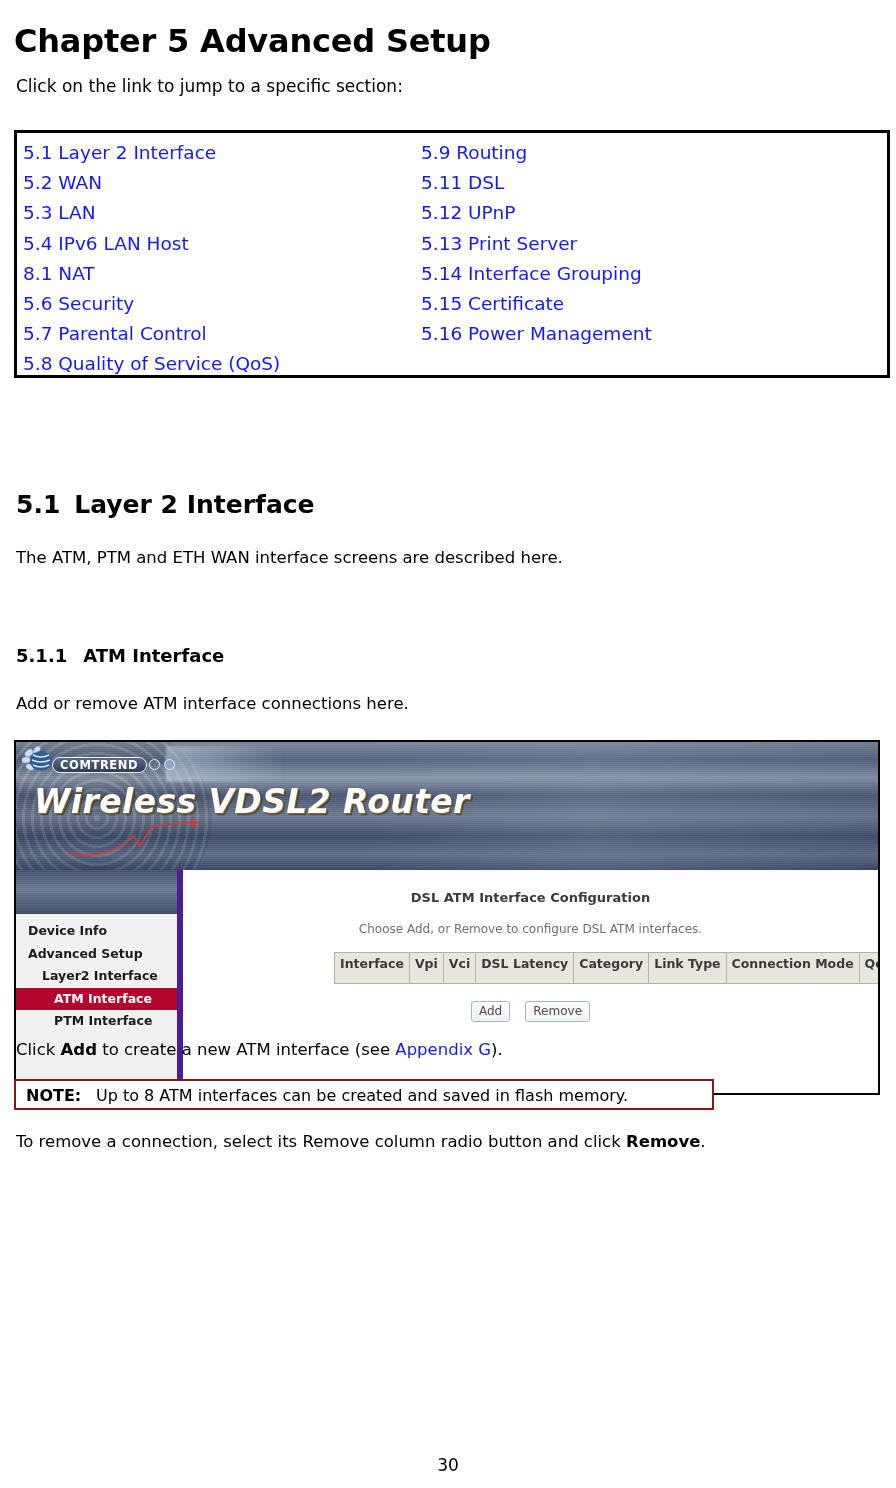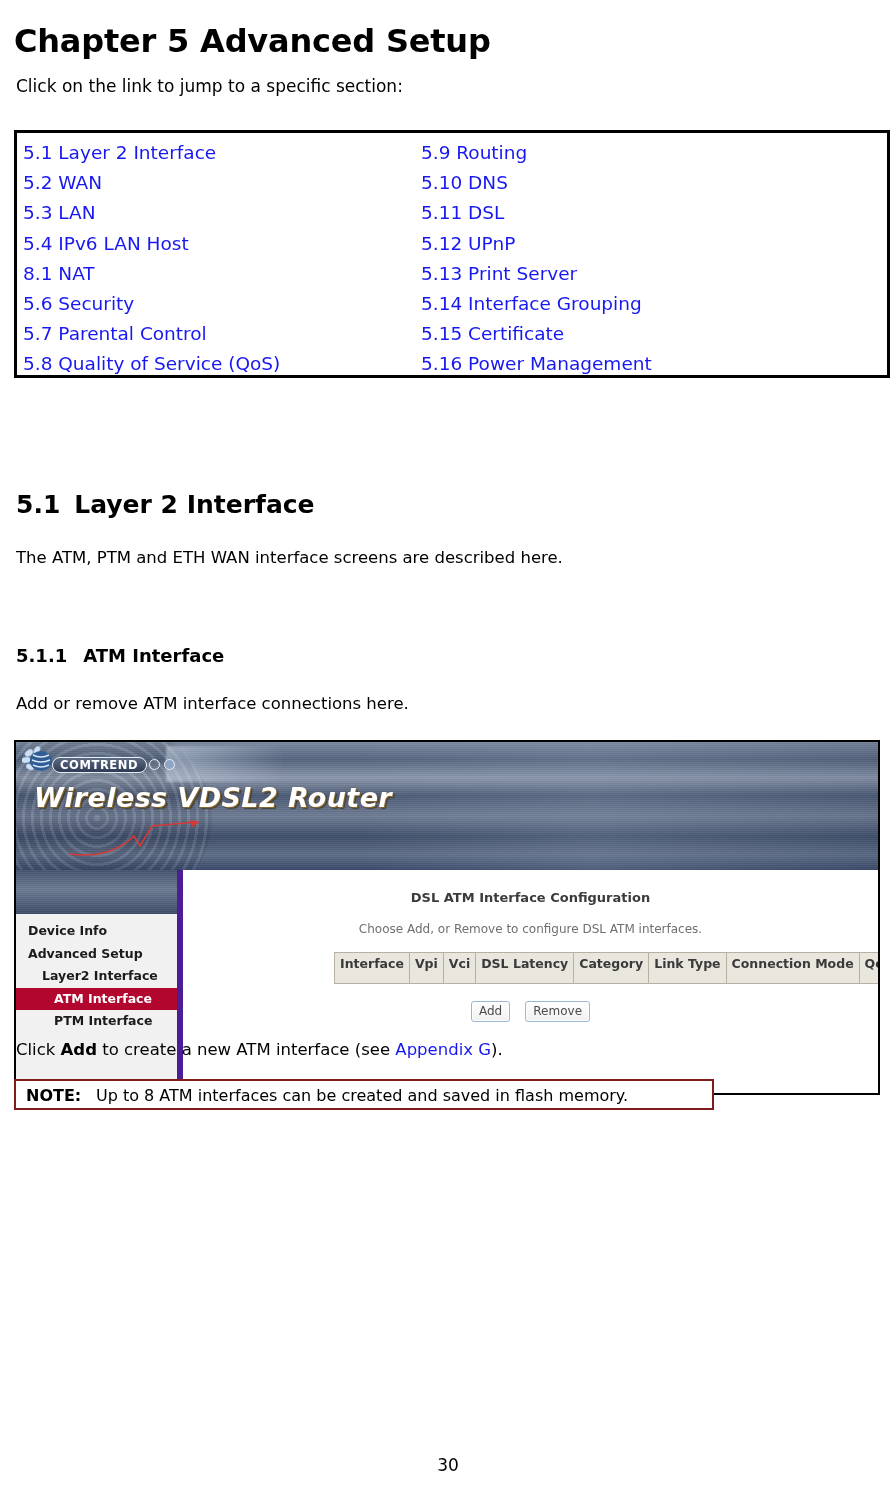--- a/index.html
+++ b/index.html
@@ -223,21 +223,21 @@
     border-radius: 50%;
     border: 1.4px solid #e8eef6;
   }
   .logo-dot.d1 { left: 133px; background: rgba(255,255,255,0.05); }
   .logo-dot.d2 { left: 148px; background: #8ea4c4; }
 
   .banner-title {
     position: absolute;
     left: 18px;
     top: 40px;
-    font-size: 27px;
+    font-size: 33px;
     font-style: italic;
     font-weight: bold;
     color: #ffffff;
     letter-spacing: 0.4px;
     text-shadow:
       0 0 1px #5a4520,
       1px 1px 0 #8a6a2c,
       2px 2px 1px rgba(60,40,10,0.65);
     white-space: nowrap;
   }
@@ -386,21 +386,20 @@
         <a class="toc-link" href="#">5.2 WAN</a>
         <a class="toc-link" href="#">5.3 LAN</a>
         <a class="toc-link" href="#">5.4 IPv6 LAN Host</a>
         <a class="toc-link" href="#">8.1 NAT</a>
         <a class="toc-link" href="#">5.6 Security</a>
         <a class="toc-link" href="#">5.7 Parental Control</a>
         <a class="toc-link" href="#">5.8 Quality of Service (QoS)</a>
       </div>
       <div class="toc-col right">
         <a class="toc-link" href="#">5.9 Routing</a>
-        <a class="toc-link" href="#">5.10 DNS</a>
         <a class="toc-link" href="#">5.11 DSL</a>
         <a class="toc-link" href="#">5.12 UPnP</a>
         <a class="toc-link" href="#">5.13 Print Server</a>
         <a class="toc-link" href="#">5.14 Interface Grouping</a>
         <a class="toc-link" href="#">5.15 Certificate</a>
         <a class="toc-link" href="#">5.16 Power Management</a>
       </div>
     </div>
   </div>
 
@@ -495,16 +494,19 @@
 
   <div class="body-text bt-clickadd">
     <span>Click </span><span class="b">Add</span><span> to create a new ATM interface (see </span><a class="link-inline" href="#">Appendix G</a><span>).</span>
   </div>
 
   <div class="note-box">
     <div class="note-label">NOTE:</div>
     <div class="note-text">Up to 8 ATM interfaces can be created and saved in flash memory.</div>
   </div>
 
+  <div class="body-text bt-toremove">
+    <span>To remove a connection, select its Remove column radio button and click </span><span class="b">Remove</span><span>.</span>
+  </div>
 
   <div class="page-number">30</div>
 
 </div>
 
 </body></html>

